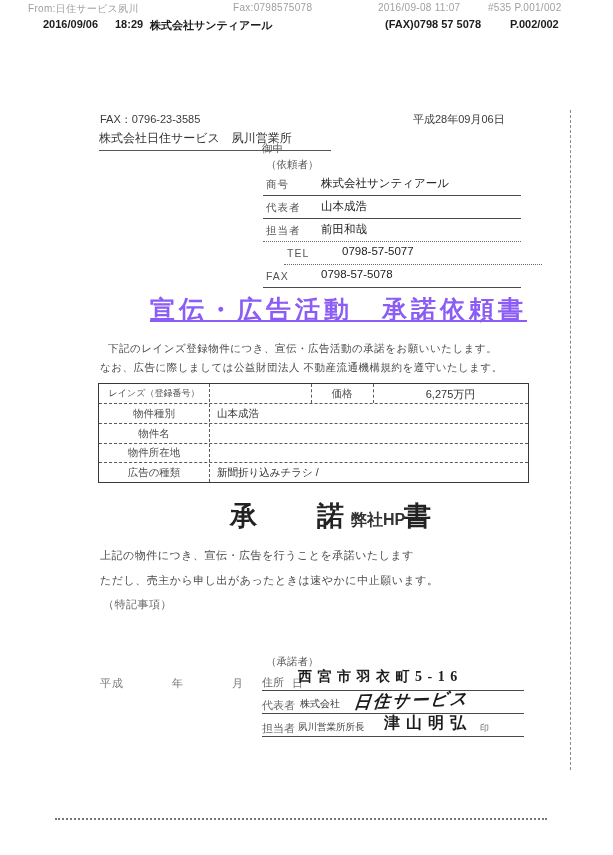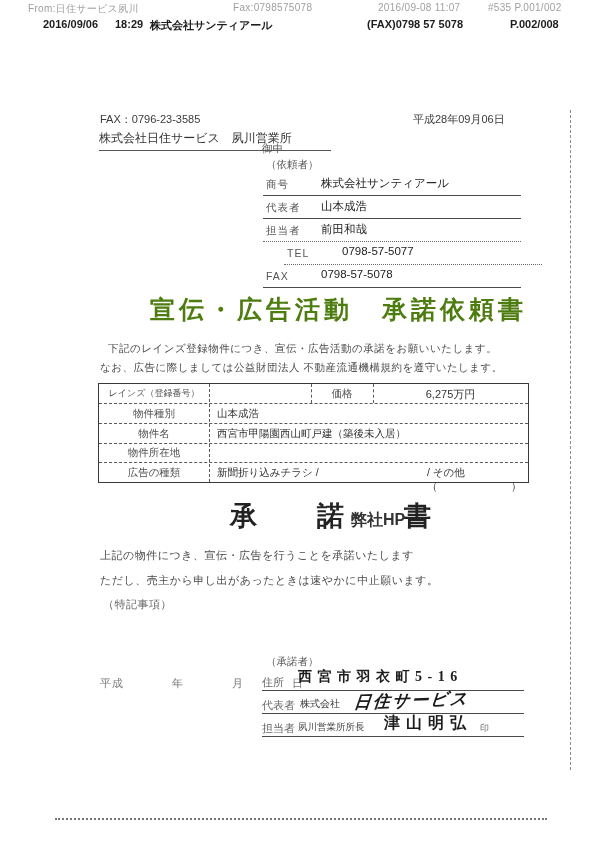--- a/index.html
+++ b/index.html
@@ -12,22 +12,22 @@
   .faint{color:#9f9f9f;}
   .faxline{font-size:10px;letter-spacing:.3px;white-space:nowrap;}
   .faxline2{font-size:11px;font-weight:bold;color:#1d1d1d;white-space:nowrap;}
   .doc-small{font-size:11px;color:#3a3a3a;white-space:nowrap;}
   .recipient{font-size:12px;color:#333;border-bottom:1px solid #555;padding-bottom:3px;white-space:nowrap;}
   .req-row{position:absolute;width:258px;height:22px;}
   .req-row .lbl{position:absolute;left:3px;top:2px;font-size:10.5px;color:#555;letter-spacing:1px;}
   .req-row .val{position:absolute;left:58px;top:0;font-size:11.5px;color:#222;white-space:nowrap;}
   .req-row .ul{position:absolute;left:0;right:0;bottom:2px;border-bottom:1px solid #4a4a4a;}
   .req-row.dot .ul{border-bottom:1px dotted #6a6a6a;}
-  .main-title{font-size:25px;font-weight:bold;letter-spacing:4px;color:#4d7c0f;
-    font-family:"Liberation Serif","DejaVu Serif",serif;white-space:nowrap;}
+  .main-title{font-size:25px;font-weight:bold;letter-spacing:4px;color:#8b5cf6;
+    font-family:"Liberation Serif","DejaVu Serif",serif;white-space:nowrap;text-decoration:underline;}
   .intro{font-size:10.5px;color:#4a4a4a;white-space:nowrap;letter-spacing:.5px;}
   .tbl{position:absolute;left:98px;top:383px;width:429px;height:98px;border:1.5px solid #3a3a3a;}
   .cell{position:absolute;box-sizing:border-box;font-size:10.5px;color:#333;}
   .cell.lblc{color:#4f4f4f;text-align:center;}
   .hline{position:absolute;left:0;right:0;border-top:1px dashed #5a5a5a;}
   .vline{position:absolute;top:0;bottom:0;border-left:1px dashed #5a5a5a;}
   .consent-title{font-size:27px;font-weight:bold;color:#222;letter-spacing:2px;
     font-family:"Liberation Serif","DejaVu Serif",serif;white-space:nowrap;}
   .consent-line{font-size:11px;color:#4a4a4a;white-space:nowrap;letter-spacing:.5px;}
   .acc-row{position:absolute;width:262px;height:23px;}
@@ -44,22 +44,22 @@
 <div class="abs faxline faint" style="left:28px;top:2px;">
   <span class="abs" style="left:0;top:0;">From:日住サービス夙川</span>
   <span class="abs" style="left:205px;top:0;">Fax:0798575078</span>
   <span class="abs" style="left:350px;top:0;">2016/09-08 11:07</span>
   <span class="abs" style="left:460px;top:0;">#535 P.001/002</span>
 </div>
 <div class="abs faxline2" style="left:43px;top:18px;">
   <span class="abs" style="left:0;top:0;">2016/09/06</span>
   <span class="abs" style="left:72px;top:0;">18:29</span>
   <span class="abs" style="left:107px;top:0;">株式会社サンティアール</span>
-  <span class="abs" style="left:324px;top:0;">(FAX)0798 57 5078</span>
-  <span class="abs" style="left:467px;top:0;">P.002/008</span>
+  <span class="abs" style="left:342px;top:0;">(FAX)0798 57 5078</span>
+  <span class="abs" style="left:467px;top:0;">P.002/002</span>
 </div>
 
 <div class="right-edge"></div>
 <div class="dotted-bottom"></div>
 
 <div class="abs doc-small" style="left:100px;top:112px;">FAX：0796-23-3585</div>
 <div class="abs doc-small" style="left:413px;top:112px;">平成28年09月06日</div>
 
 <div class="abs recipient" style="left:99px;top:130px;width:232px;">株式会社日住サービス　夙川営業所</div>
 <div class="abs doc-small" style="left:262px;top:142px;font-size:10.5px;color:#555;">御中</div>
@@ -110,28 +110,26 @@
 
   <div class="cell lblc" style="left:0;top:3px;width:110px;font-size:9px;">レインズ（登録番号）</div>
   <div class="cell" style="left:112px;top:3px;width:98px;"></div>
   <div class="cell lblc" style="left:212px;top:3px;width:62px;">価格</div>
   <div class="cell" style="left:274px;top:3px;width:155px;text-align:center;font-size:11px;">6,275万円</div>
 
   <div class="cell lblc" style="left:0;top:23px;width:110px;">物件種別</div>
   <div class="cell" style="left:118px;top:23px;width:305px;">山本成浩</div>
 
   <div class="cell lblc" style="left:0;top:43px;width:110px;">物件名</div>
-  <div class="cell" style="left:118px;top:43px;width:305px;">西宮市甲陽園西山町戸建（築後未入居）</div>
 
   <div class="cell lblc" style="left:0;top:62px;width:110px;">物件所在地</div>
 
   <div class="cell lblc" style="left:0;top:82px;width:110px;">広告の種類</div>
   <div class="cell" style="left:118px;top:82px;width:130px;">新聞折り込みチラシ /</div>
   <div class="cell" style="left:252px;top:81px;width:60px;font-weight:bold;font-size:16px;margin-top:45px;">弊社HP</div>
-  <div class="cell" style="left:328px;top:82px;width:101px;">/ その他（　　　　　　　）</div>
 </div>
 
 <div class="abs consent-title" style="left:230px;top:498px;">承　　諾　　書</div>
 
 <div class="abs consent-line" style="left:100px;top:548px;">上記の物件につき、宣伝・広告を行うことを承諾いたします</div>
 <div class="abs consent-line" style="left:100px;top:573px;">ただし、売主から申し出があったときは速やかに中止願います。</div>
 <div class="abs consent-line" style="left:103px;top:597px;color:#666;">（特記事項）</div>
 
 <div class="abs" style="left:266px;top:655px;font-size:10.5px;color:#555;">（承諾者）</div>
 

